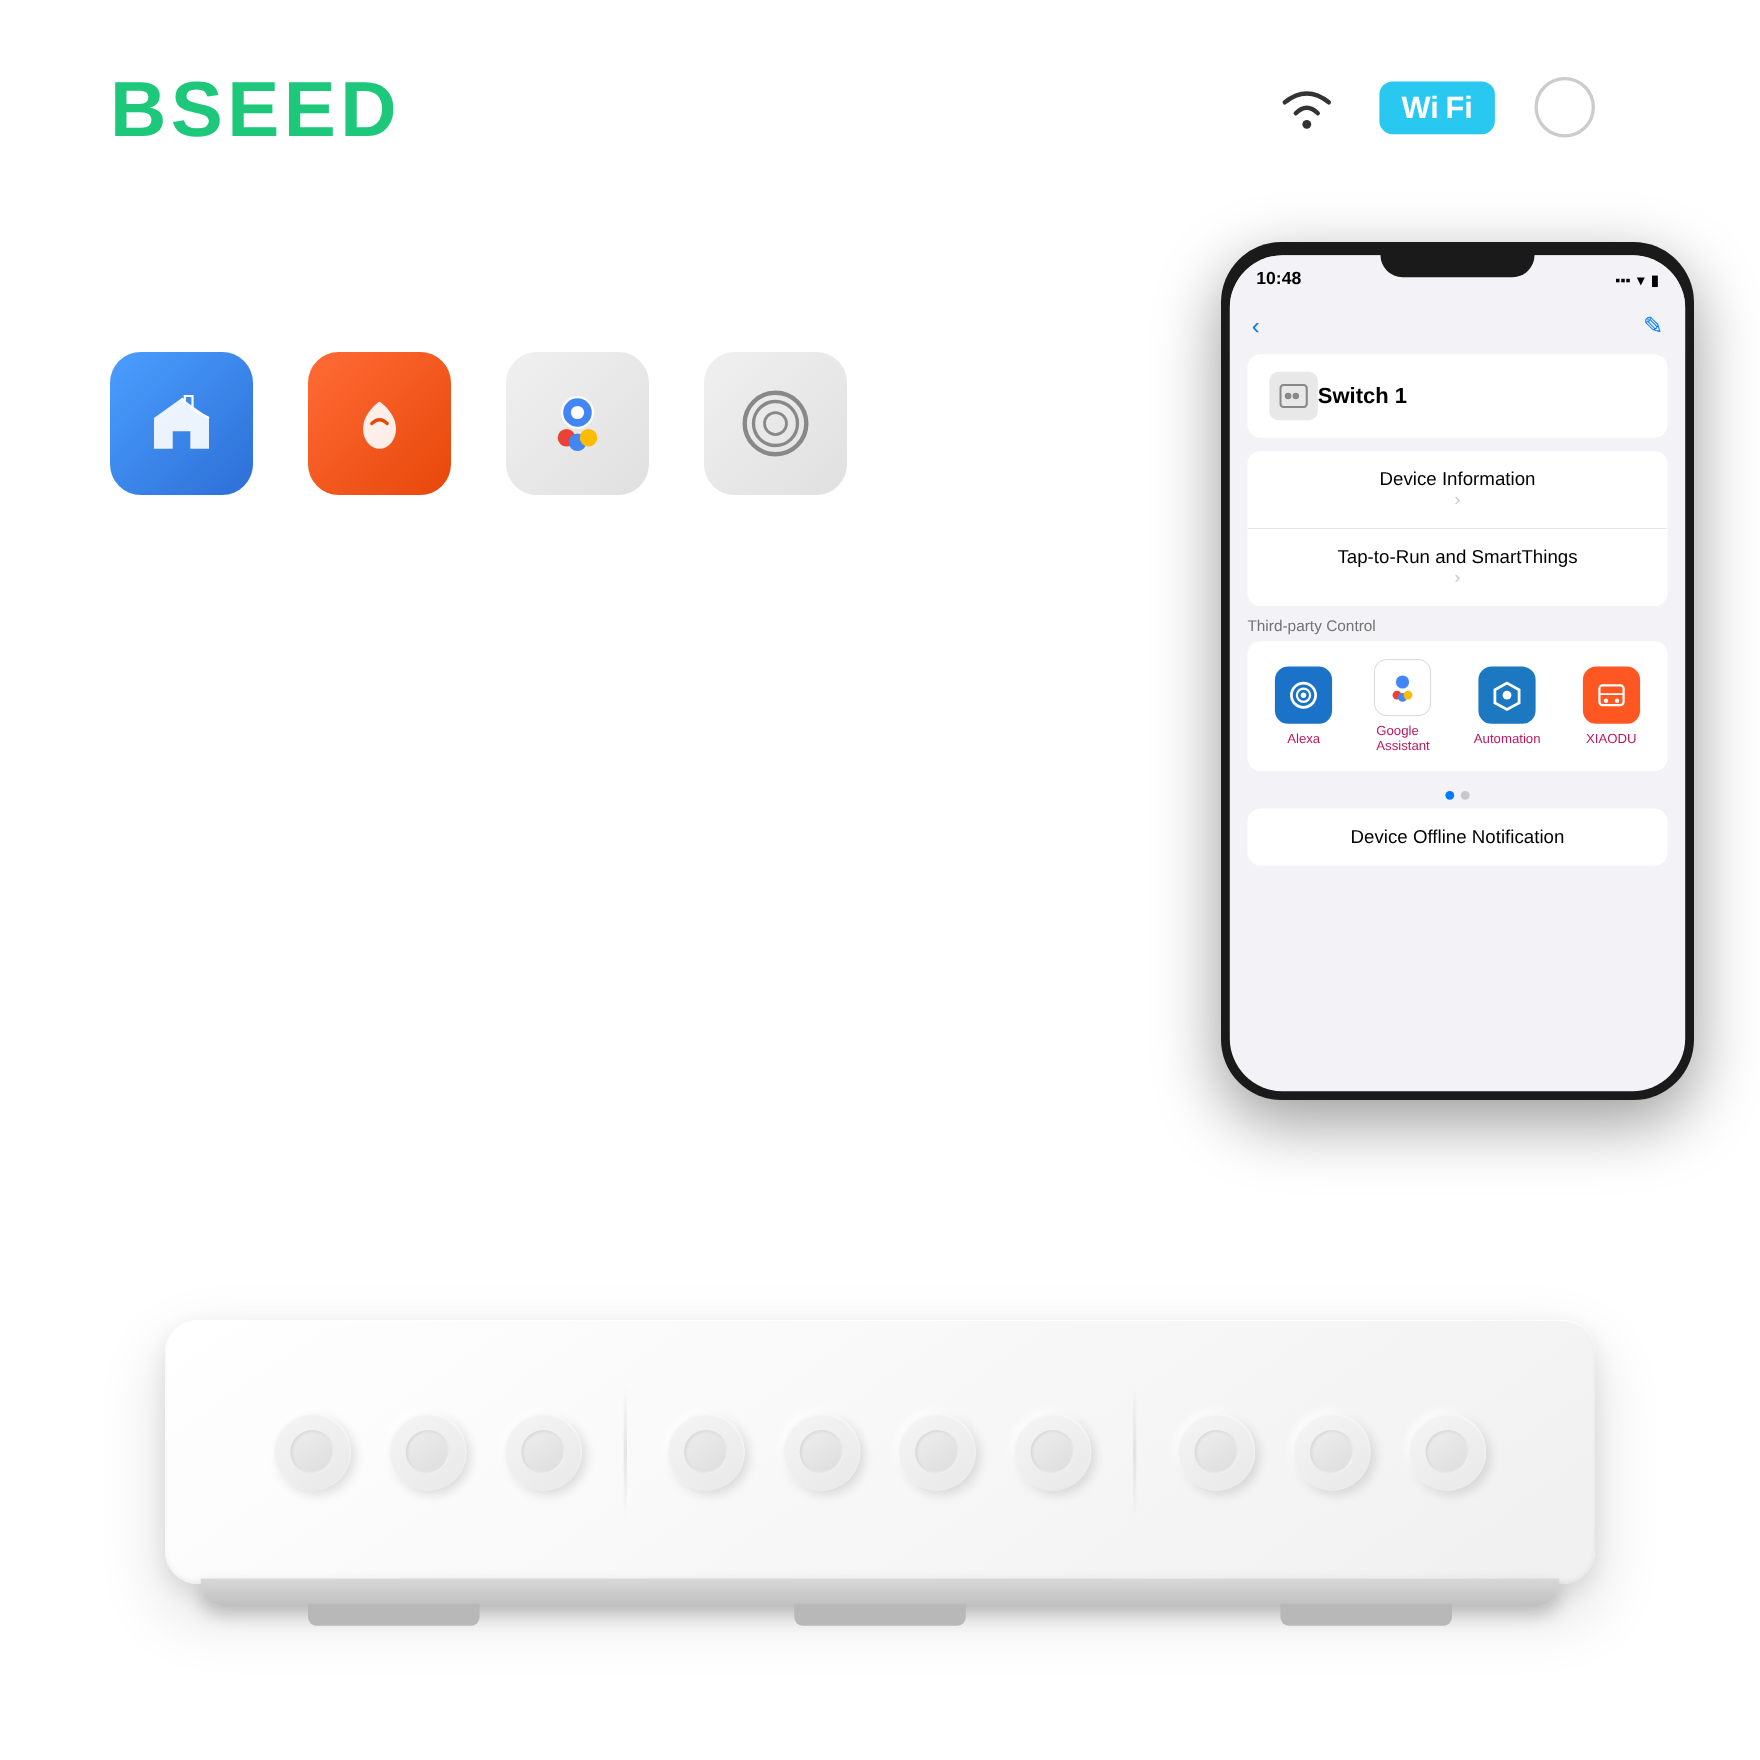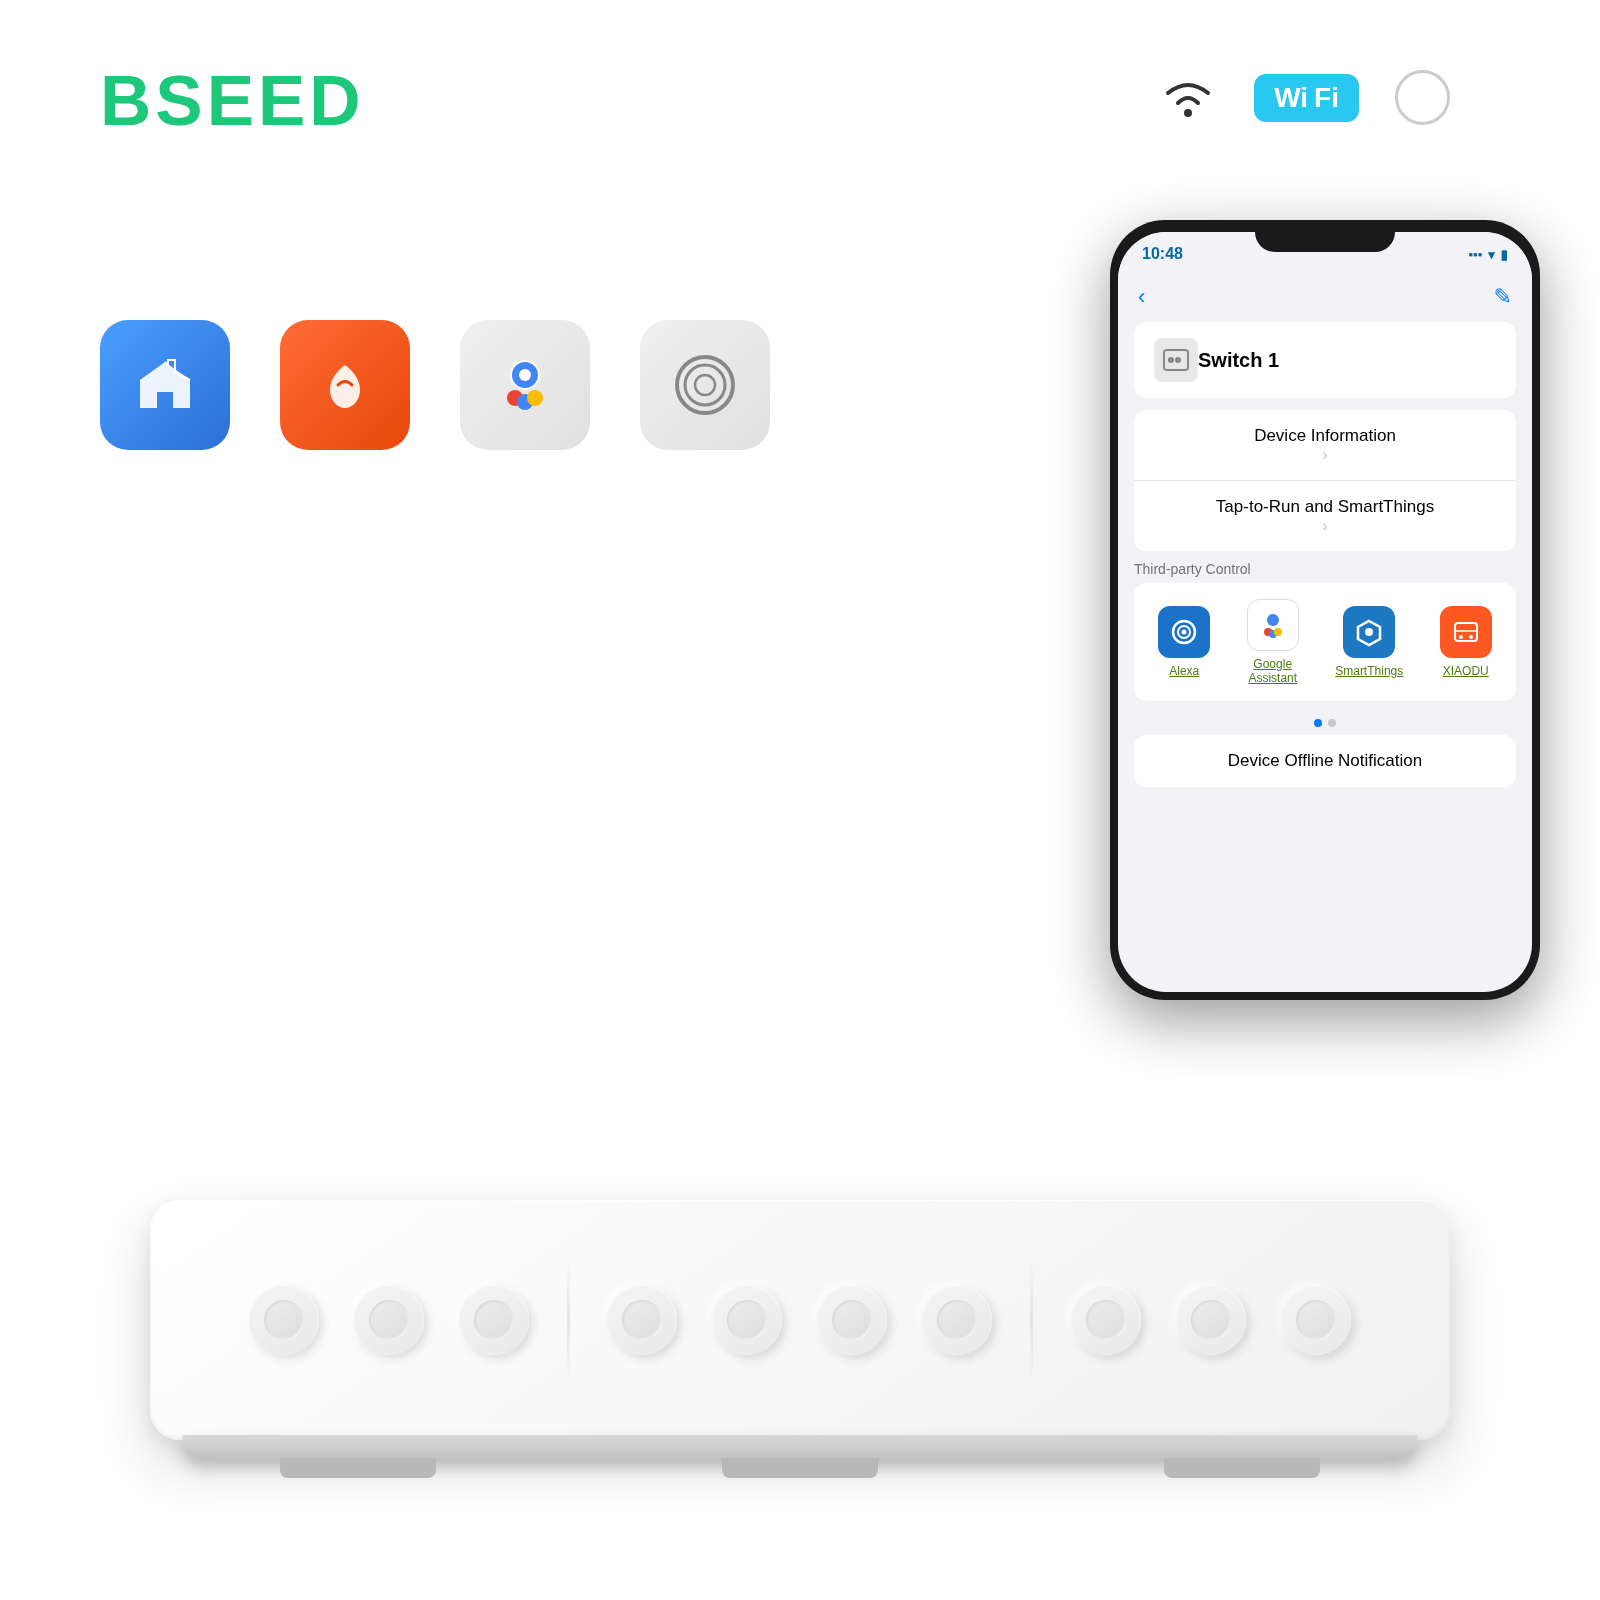--- a/index.html
+++ b/index.html
@@ -115,21 +115,21 @@
     }
     .phone-status-bar {
       background: #f2f2f7;
       height: 44px;
       display: flex;
       align-items: center;
       justify-content: space-between;
       padding: 0 24px;
       font-size: 15px;
       font-weight: 600;
-      color: #0369a1;
+      color: #000000;
       gap: 27px;
     }
     .status-time { font-size: 16px; font-weight: 700; }
     .status-icons { display: flex; gap: 6px; align-items: center; font-size: 13px; }
 
     .phone-nav-bar {
       background: #f2f2f7;
       padding: 8px 20px 12px;
       display: flex;
       align-items: center;
@@ -208,21 +208,21 @@
     }
     .tp-icon {
       width: 52px;
       height: 52px;
       border-radius: 12px;
       display: flex;
       align-items: center;
       justify-content: center;
       font-size: 26px;
     }
-    .tp-label { font-size: 12px; color: #4d7c0f; text-align: center; text-decoration: underline; }
+    .tp-label { font-size: 12px; color: #be185d; text-align: left; }
     .tp-alexa { background: #1a73c8; color: white; }
     .tp-google { background: white; border: 1px solid #ddd; }
     .tp-smart { background: #1c78c0; color: white; }
     .tp-xiaodu { background: #ff5722; color: white; }
 
     .dots-row {
       display: flex;
       justify-content: center;
       gap: 6px;
       padding: 8px 0;
@@ -442,21 +442,21 @@
             </div>
             <span class="tp-label">Google<br>Assistant</span>
           </div>
           <div class="tp-item">
             <div class="tp-icon tp-smart">
               <svg width="30" height="30" viewBox="0 0 30 30">
                 <path d="M15 4 L26 10 L26 22 L15 28 L4 22 L4 10 Z" fill="none" stroke="white" stroke-width="2.5"></path>
                 <circle cx="15" cy="15" r="4" fill="white"></circle>
               </svg>
             </div>
-            <span class="tp-label">SmartThings</span>
+            <span class="tp-label">Automation</span>
           </div>
           <div class="tp-item">
             <div class="tp-icon tp-xiaodu">
               <svg width="30" height="30" viewBox="0 0 30 30">
                 <rect x="4" y="6" width="22" height="18" rx="3" fill="none" stroke="white" stroke-width="2"></rect>
                 <line x1="4" y1="14" x2="26" y2="14" stroke="white" stroke-width="1.5"></line>
                 <circle cx="10" cy="20" r="2" fill="white"></circle>
                 <circle cx="20" cy="20" r="2" fill="white"></circle>
               </svg>
             </div>

